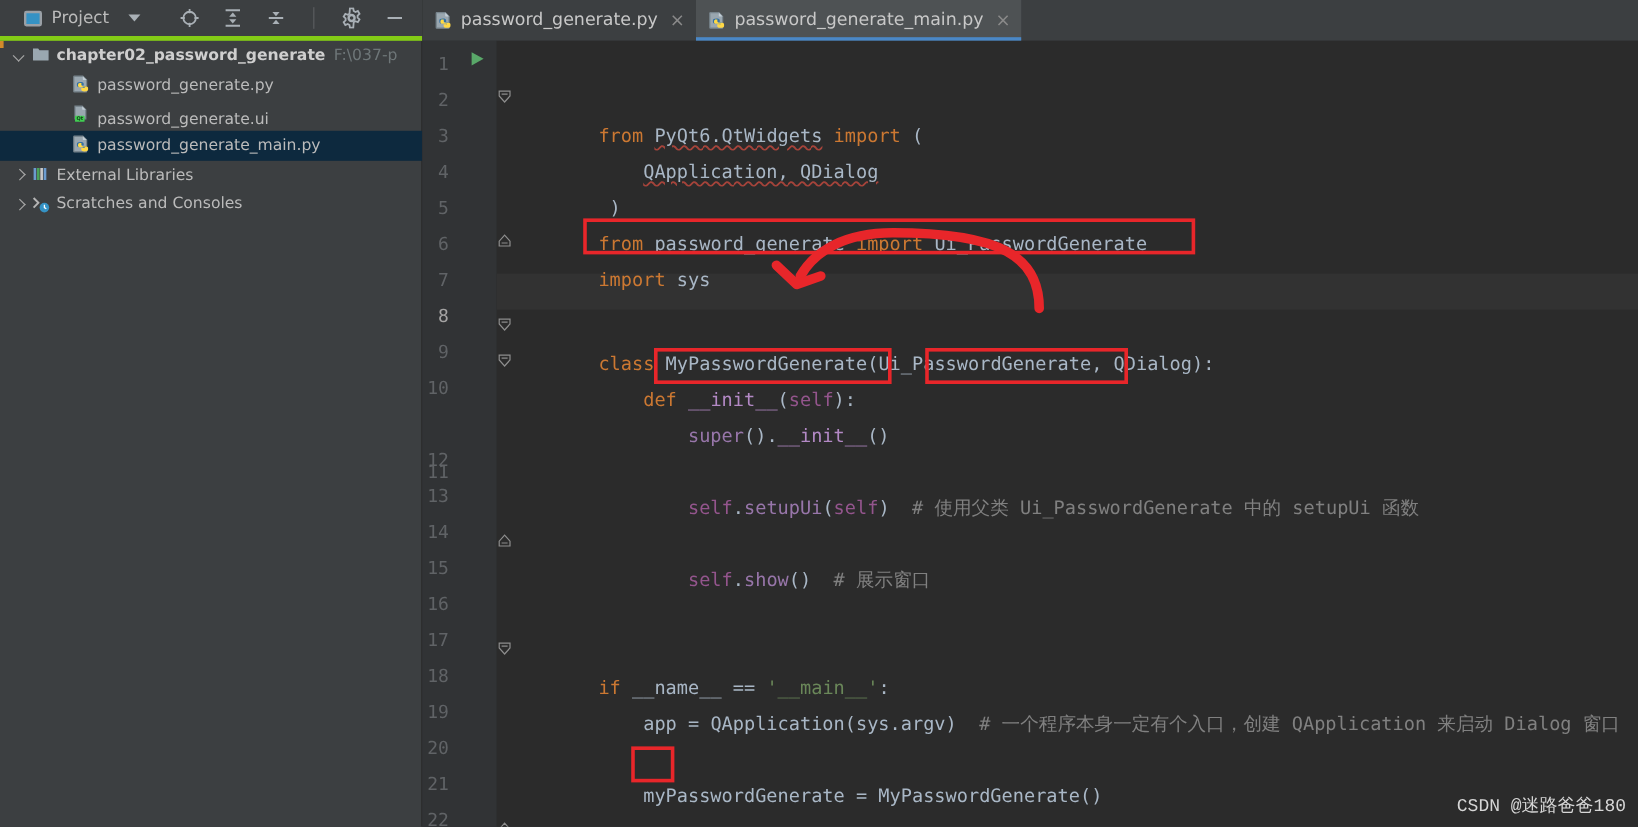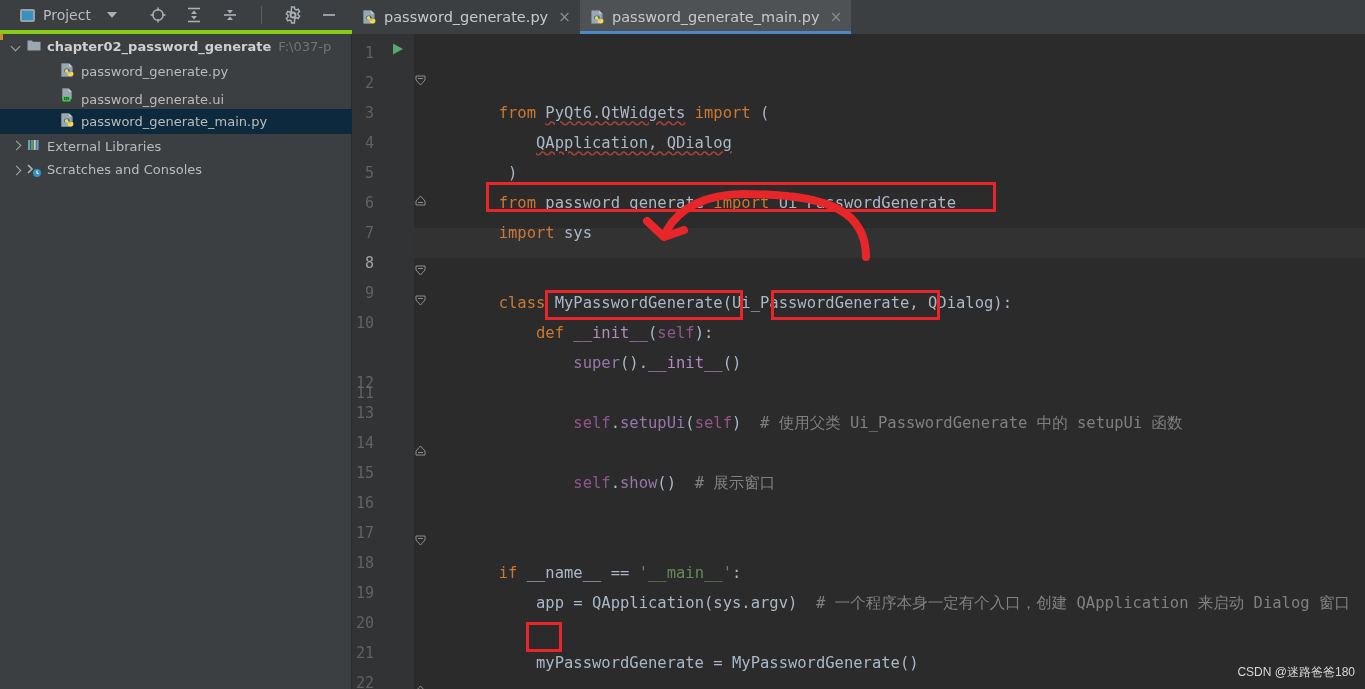--- a/index.html
+++ b/index.html
@@ -142,21 +142,21 @@
   }
   .runmark { position: absolute; left: -22px; top: 9px; }
 
   
   .redbox {
     position: absolute; border: 3px solid #e8262a; pointer-events: none;
   }
   #arrow-svg { position: absolute; left: 0; top: 0; pointer-events: none; }
   #watermark {
     position: absolute; right: 10px; bottom: 8px;
-    color: #d6d6d6; font-size: 12px; font-family: Liberation Sans, sans-serif;
+    color: #d6d6d6; font-size: 15px; font-family: Liberation Mono, monospace;
   }
 </style>
 </head>
 <body>
 
 <div id="app">
 
   <div id="left-panel">
     <div id="orange-marker"></div>
 

